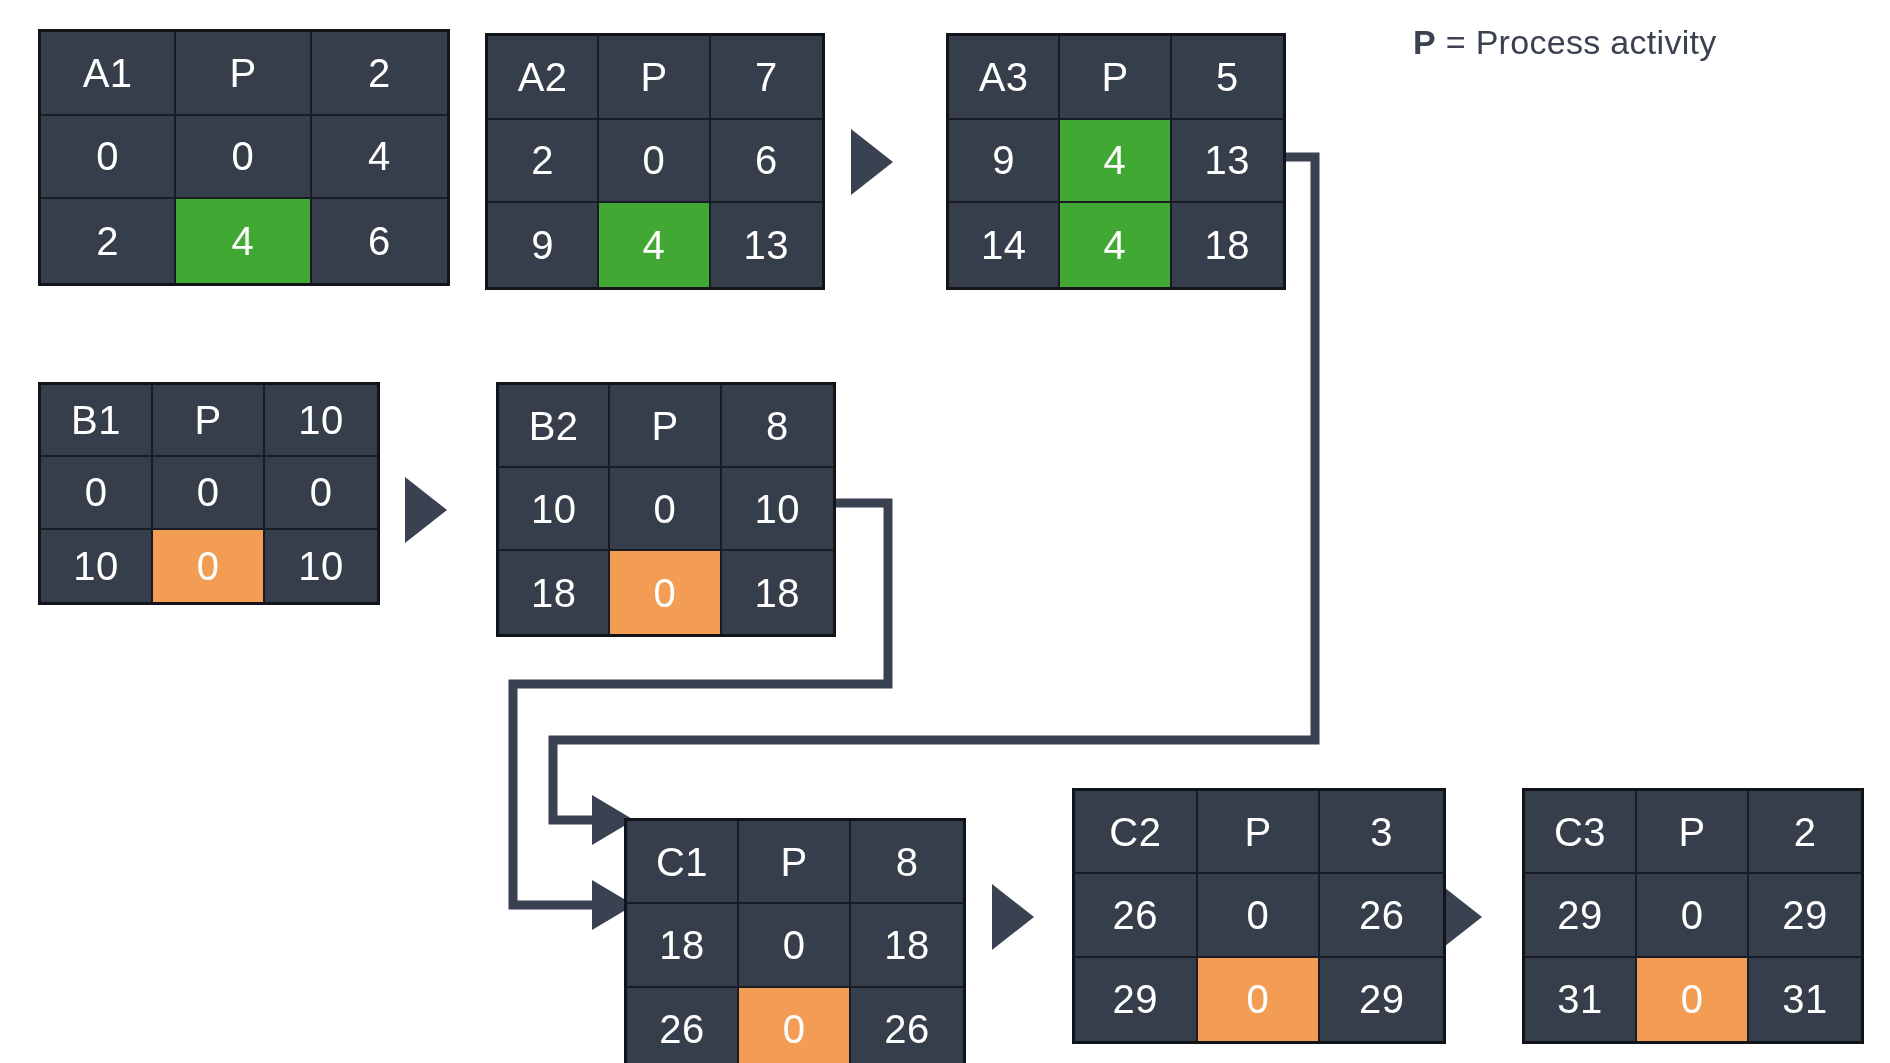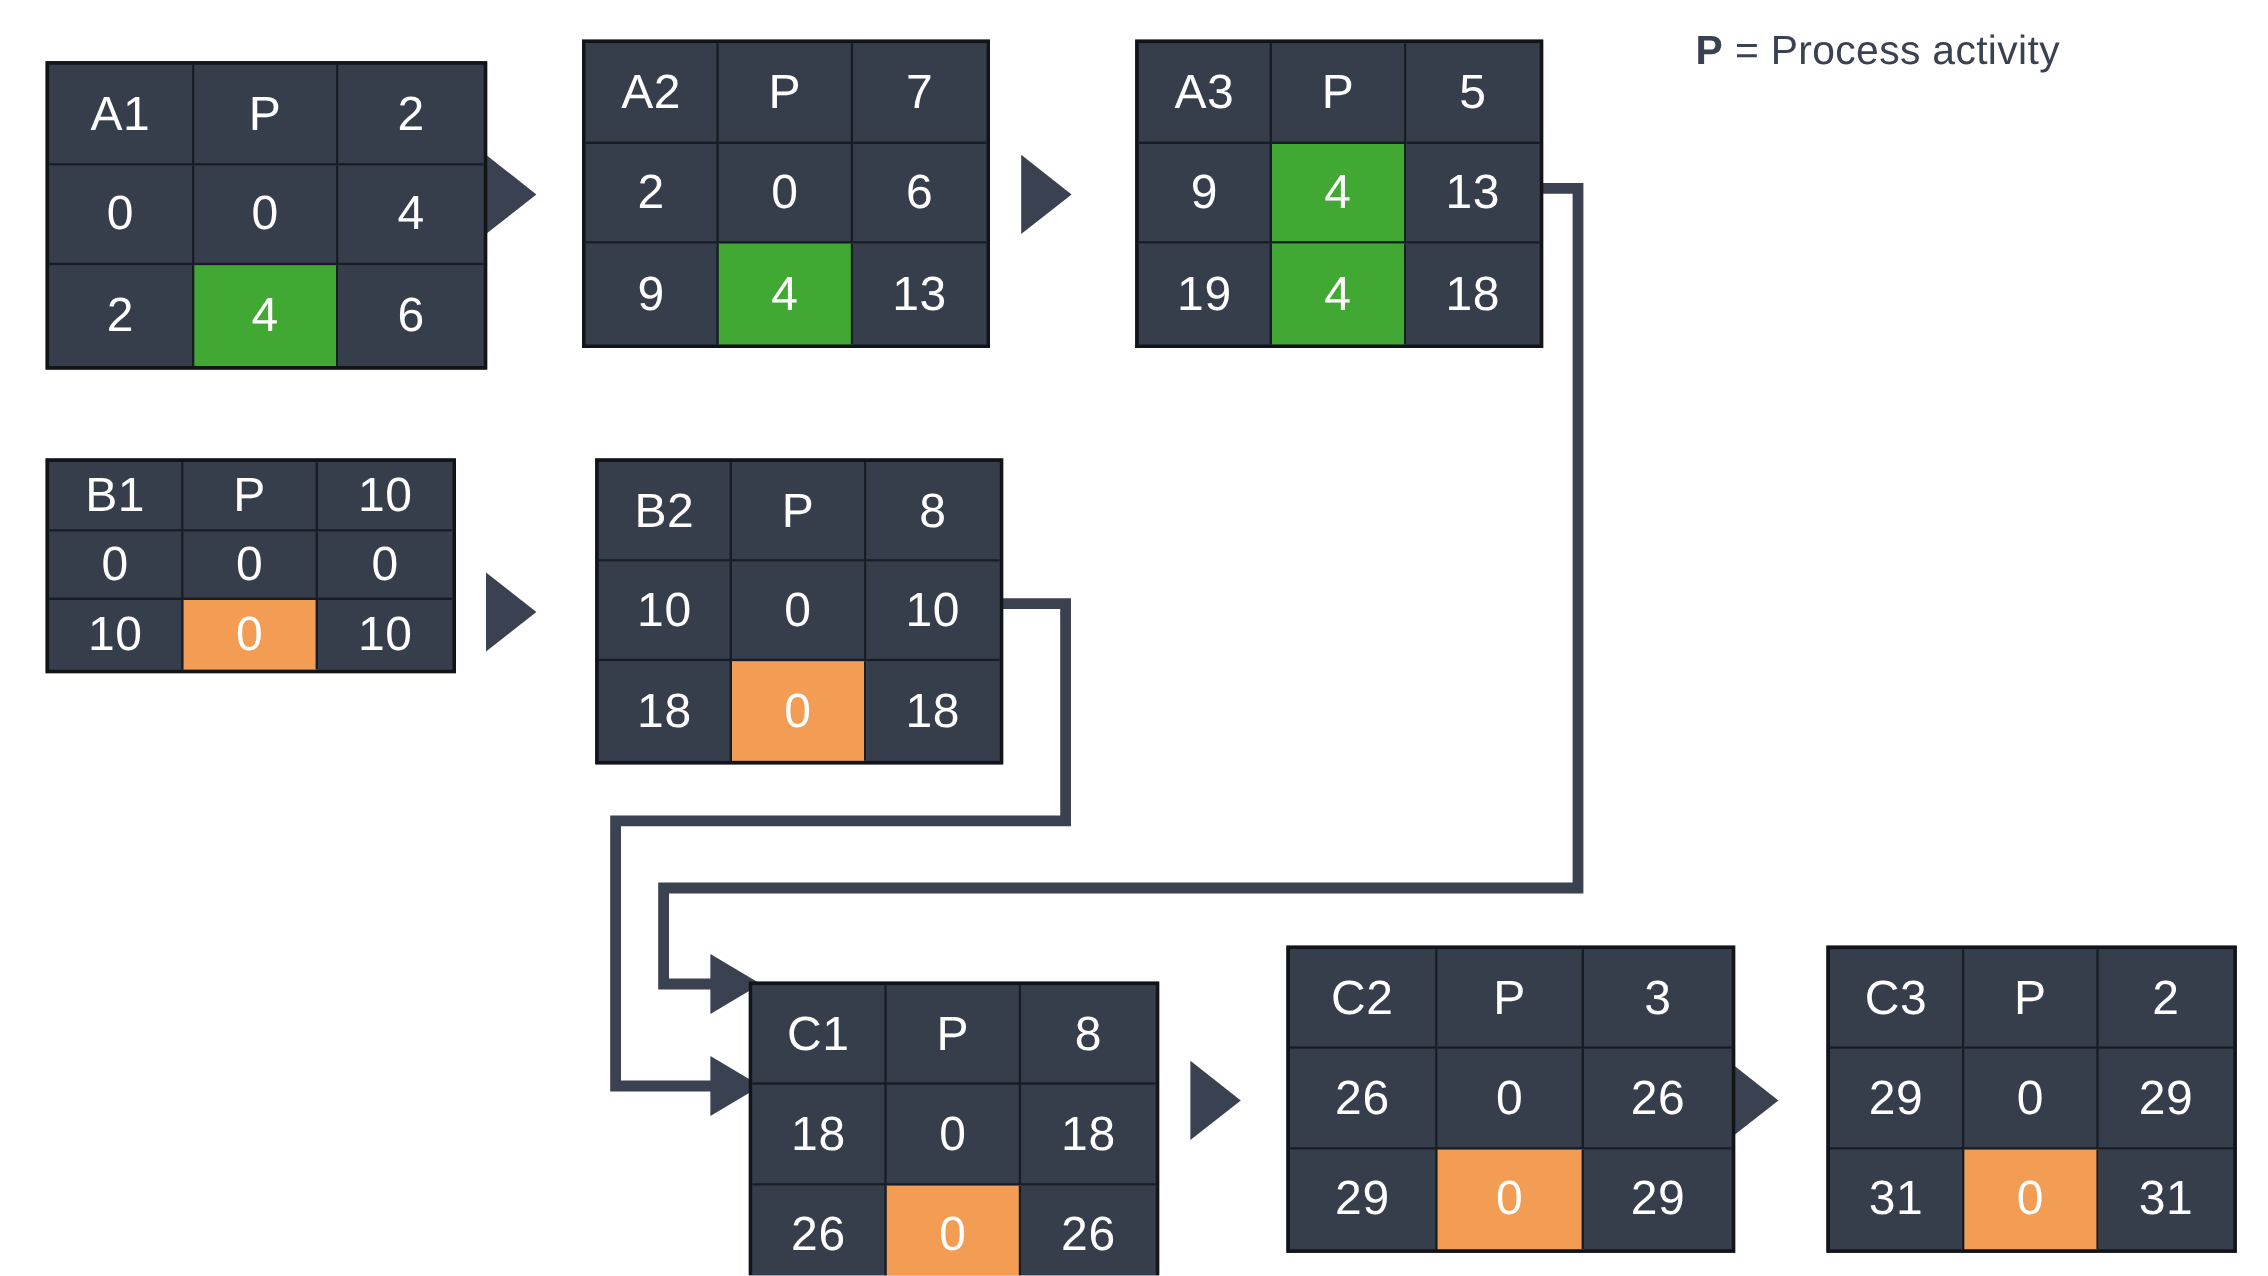--- a/index.html
+++ b/index.html
@@ -88,21 +88,21 @@
 
   <svg class="conn" viewBox="0 0 1890 1063" xmlns="http://www.w3.org/2000/svg">
 
     <path d="M 1263 157 L 1315 157 L 1315 740 L 553 740 L 553 820 L 598 820" fill="none" stroke="#3a4150" stroke-width="9" stroke-linejoin="miter" stroke-linecap="butt"></path>
     <polygon points="592,795 634,820 592,845" fill="#3a4150"></polygon>
 
     <path d="M 820 503 L 888 503 L 888 684 L 513 684 L 513 905 L 598 905" fill="none" stroke="#3a4150" stroke-width="9" stroke-linejoin="miter" stroke-linecap="butt"></path>
     <polygon points="592,880 634,905 592,930" fill="#3a4150"></polygon>
   </svg>
 
-  <div class="node" style="left:38px; top:51px; width:368px; height:257px;">
+  <div class="node" style="left:38px; top:29px; width:412px; height:257px;">
     <div class="cell">A1</div>
     <div class="cell">P</div>
     <div class="cell c3">2</div>
     <div class="cell">0</div>
     <div class="cell">0</div>
     <div class="cell c3">4</div>
     <div class="cell r3">2</div>
     <div class="cell r3 green">4</div>
     <div class="cell r3 c3">6</div>
   </div>
@@ -123,30 +123,30 @@
 
   <div class="tri" style="left:851px; top:129px;"></div>
 
   <div class="node" style="left:923px; top:33px; width:340px; height:257px;margin-left:23px;">
     <div class="cell">A3</div>
     <div class="cell">P</div>
     <div class="cell c3">5</div>
     <div class="cell">9</div>
     <div class="cell green">4</div>
     <div class="cell c3">13</div>
-    <div class="cell r3">19</div>
+    <div class="cell r3">14</div>
     <div class="cell r3 green">4</div>
     <div class="cell r3 c3">18</div>
   </div>
 
   <div class="legend" style="left:1413px; top:23px;">
     <span class="key">P</span><span> = Process activity</span>
   </div>
 
-  <div class="node" style="left:38px; top:382px; width:342px; height:179px;text-align:center;">
+  <div class="node" style="left:38px; top:382px; width:342px; height:223px;text-align:center;">
     <div class="cell">B1</div>
     <div class="cell">P</div>
     <div class="cell c3">10</div>
     <div class="cell">0</div>
     <div class="cell">0</div>
     <div class="cell c3">0</div>
     <div class="cell r3">10</div>
     <div class="cell r3 orange">0</div>
     <div class="cell r3 c3">10</div>
   </div>

